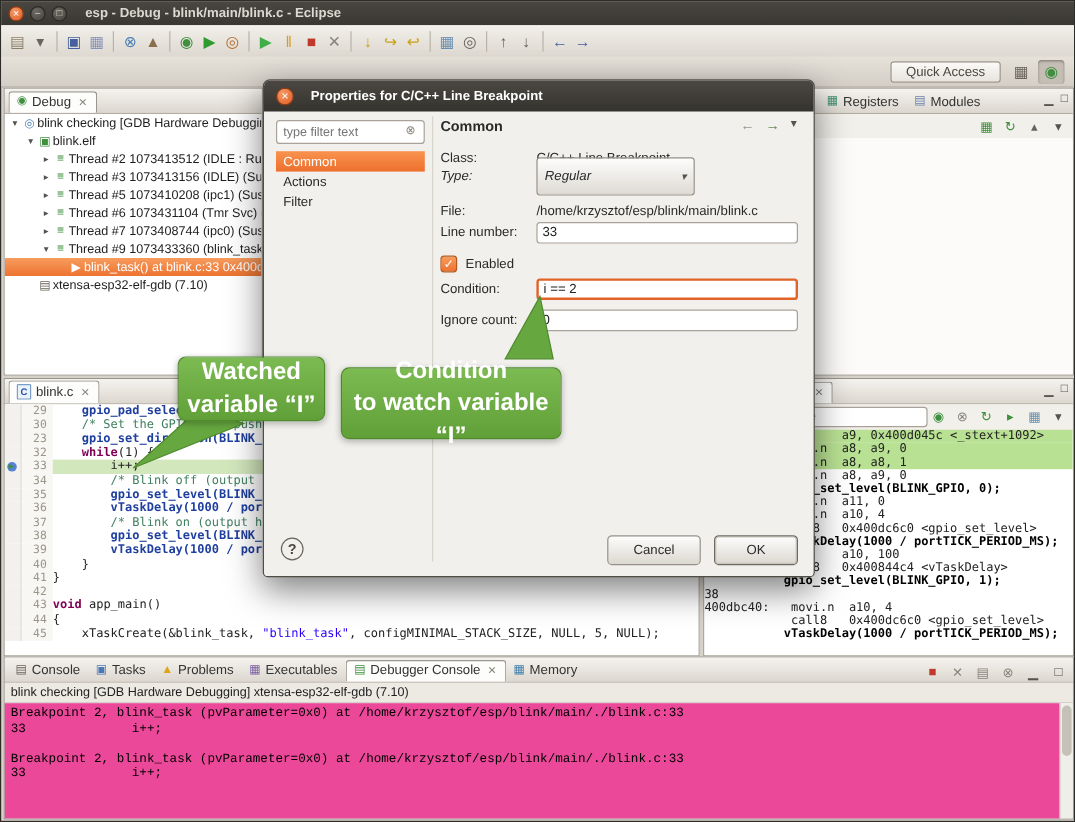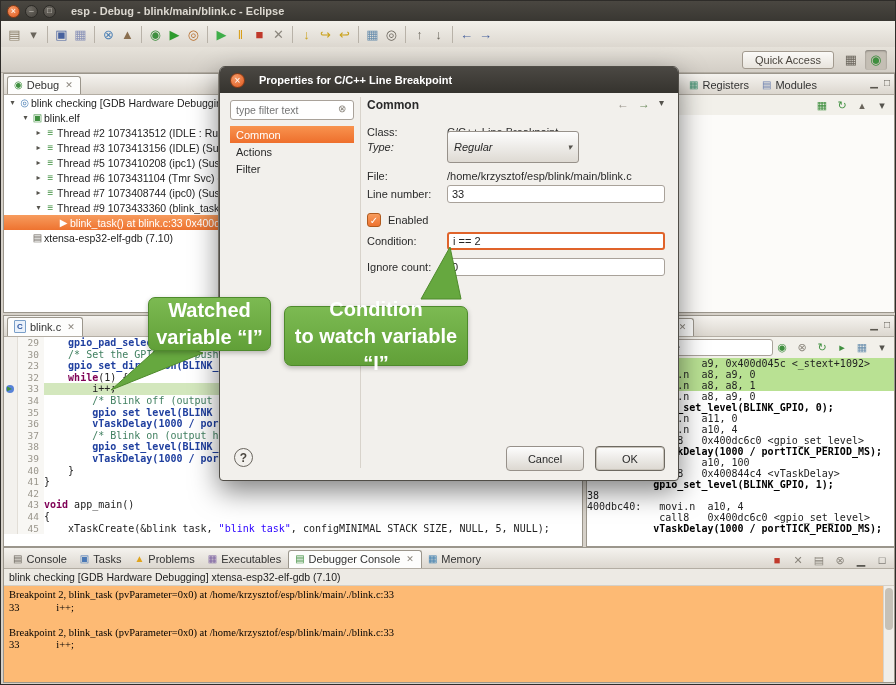--- a/index.html
+++ b/index.html
@@ -78,22 +78,22 @@
   .a-s{font-weight:bold;color:#000;}
 
   
   .reg-toolbar{position:absolute;left:0;top:21px;right:0;height:20px;background:#f2f0ea;border-bottom:1px solid #cdc8bf;}
   .reg-icons{position:absolute;right:4px;top:2px;display:flex;gap:4px;}
   .regbody{position:absolute;left:0;top:41px;right:0;bottom:0;background:#fcfbf9;}
 
   
   .conheader{position:absolute;left:0;top:21px;right:0;height:17px;background:#edeae4;border-bottom:1px solid #d5d0c7;
     font-size:10.5px;color:#222;display:flex;align-items:center;padding-left:5px;box-sizing:border-box;}
-  .conbody{position:absolute;left:0;top:38px;right:10px;bottom:0;background:#fdba74;overflow:hidden;
-    font-family:Liberation Serif, serif;padding:3px 5px;}
+  .conbody{position:absolute;left:0;top:38px;right:10px;bottom:0;background:#ec4899;overflow:hidden;
+    font-family:Liberation Mono, monospace;padding:3px 5px;}
   .conline{font-size:10.5px;line-height:12.5px;white-space:pre;color:#000;}
   .conscroll{position:absolute;right:0;top:38px;width:10px;bottom:0;background:#f0eee9;border-left:1px solid #d8d4cc;}
   .conthumb{position:absolute;left:1px;right:1px;top:2px;height:42px;background:#c6c1b7;border-radius:4px;}
   .con-icons{position:absolute;right:4px;top:4px;display:flex;gap:5px;}
 
   
   .dialog{position:absolute;left:218px;top:65px;width:460px;height:415px;background:#f2f0ec;
     border:1px solid #504d47;border-radius:6px 6px 4px 4px;box-shadow:0 10px 28px rgba(0,0,0,.5);z-index:30;box-sizing:border-box;}
   .dtitle{position:absolute;left:0;top:0;right:0;height:26px;background:linear-gradient(#4b4843,#35332e);
     border-radius:5px 5px 0 0;display:flex;align-items:center;padding:0 10px;box-sizing:border-box;}

